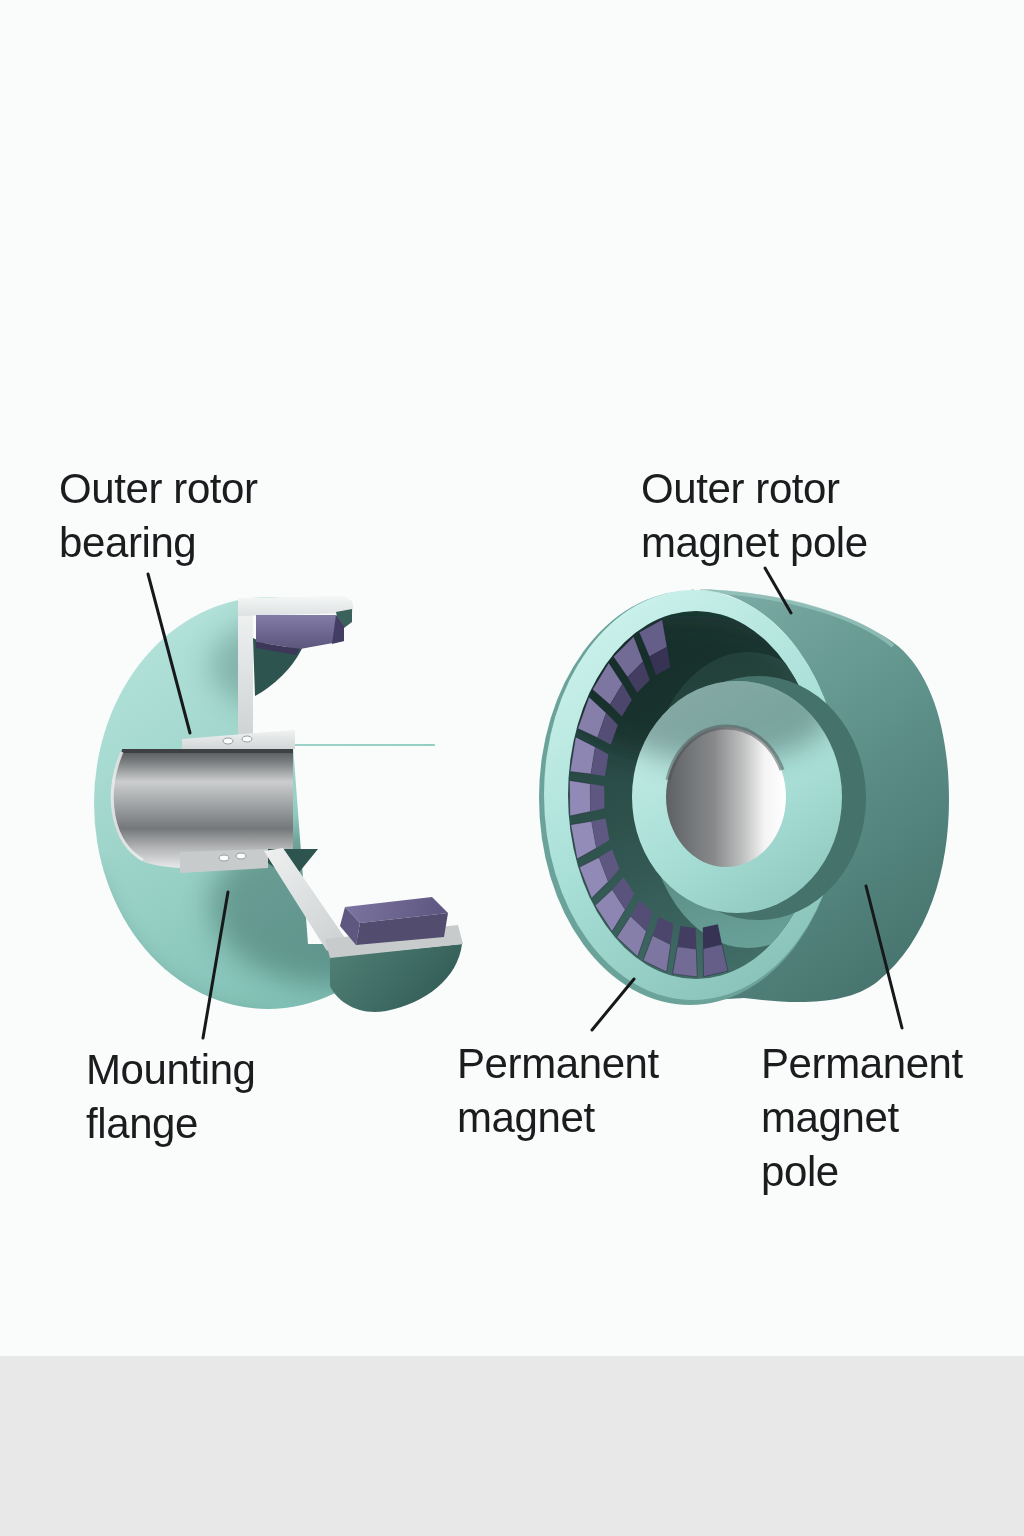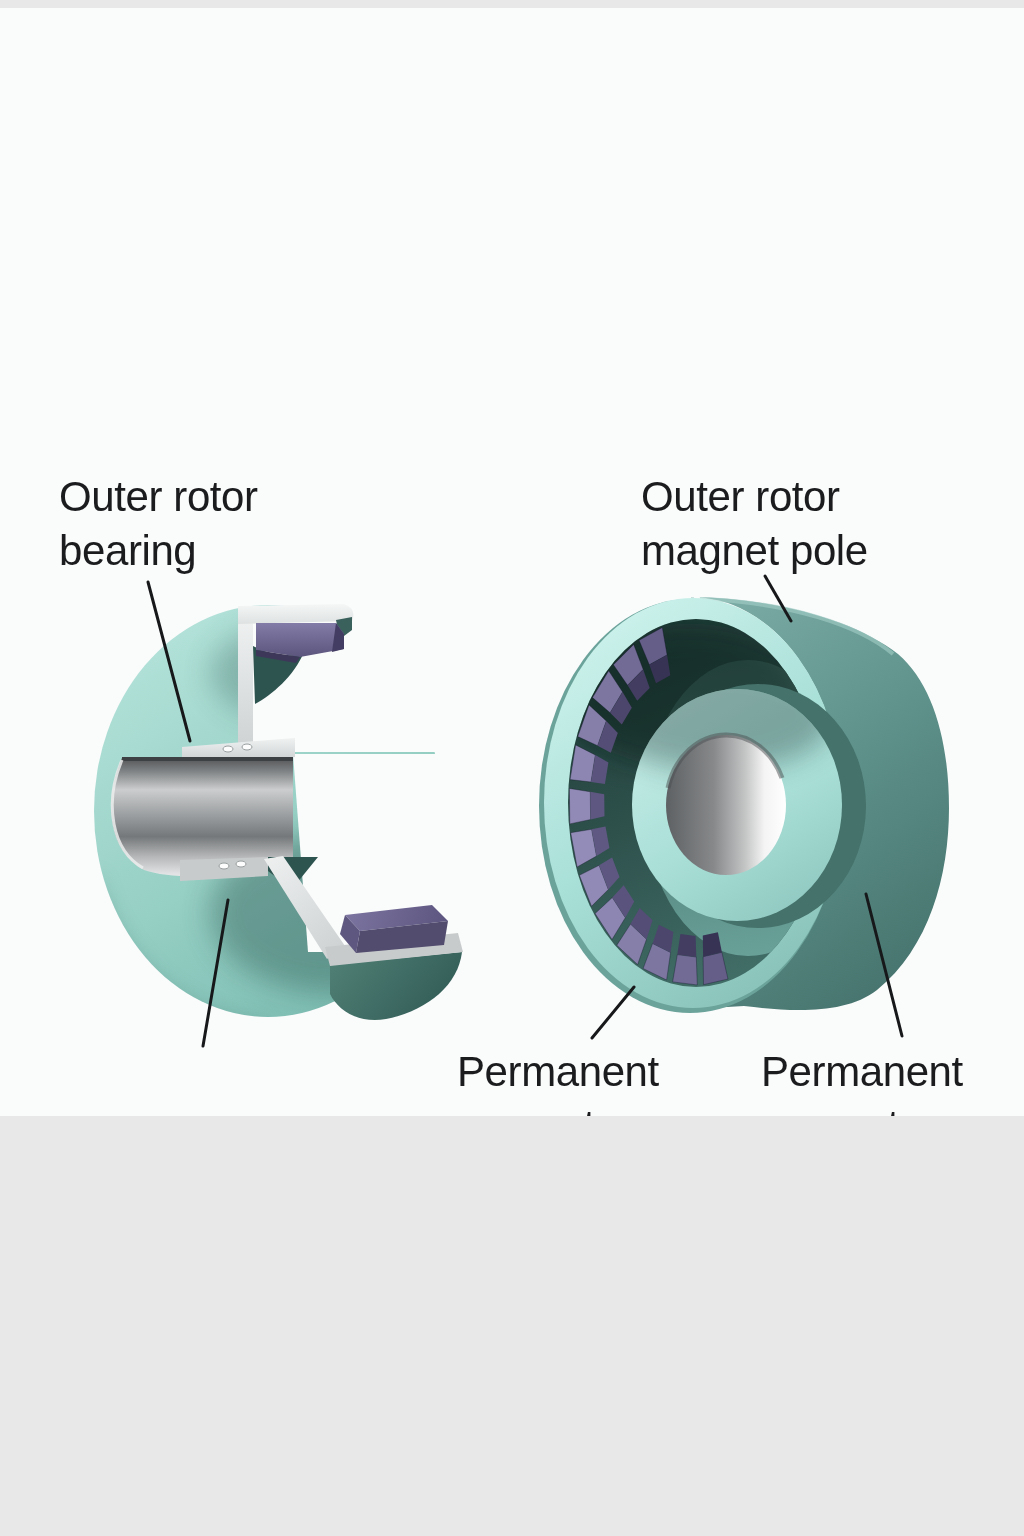--- a/index.html
+++ b/index.html
@@ -1,17 +1,17 @@
 <!DOCTYPE html>
 <html><head>
 <meta charset="utf-8">
 <style>
   html,body{margin:0;padding:0;background:#e8e8e8;}
   .stage{
-    position:relative;width:1024px;height:1108px;margin:8px auto;
+    position:relative;width:1024px;height:1356px;margin:0 auto;
     background:#fafbfb;overflow:hidden;
     font-family:"Liberation Sans", sans-serif;
   }
   .stage svg{position:absolute;left:0;top:0;}
   .callout{
     position:absolute;
     font-size:42px;line-height:54px;letter-spacing:-0.4px;
     color:#1b1c1e;white-space:pre-line;
   }
 </style>
@@ -207,18 +207,20 @@
       <line x1="228" y1="892" x2="203" y2="1038"></line>
       <line x1="634" y1="979" x2="592" y2="1030"></line>
       <line x1="866" y1="886" x2="902" y2="1028"></line>
     </g>
   </svg>
 
   <div class="callout" style="left:59px;top:462px">Outer rotor
 bearing</div>
   <div class="callout" style="left:641px;top:462px">Outer rotor
 magnet pole</div>
+  <div class="callout" style="left:86px;top:1043px">Mounting
+flange</div>
   <div class="callout" style="left:457px;top:1037px">Permanent
 magnet</div>
   <div class="callout" style="left:761px;top:1037px">Permanent
 magnet
 pole</div>
 </div>
 
 </body></html>

